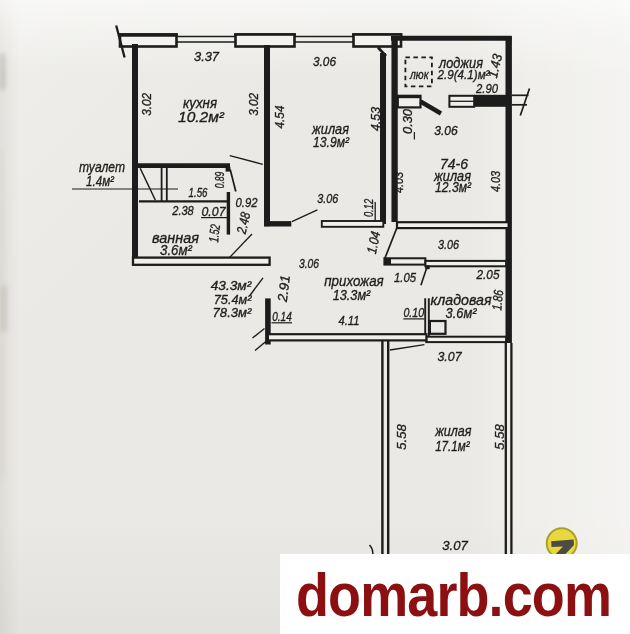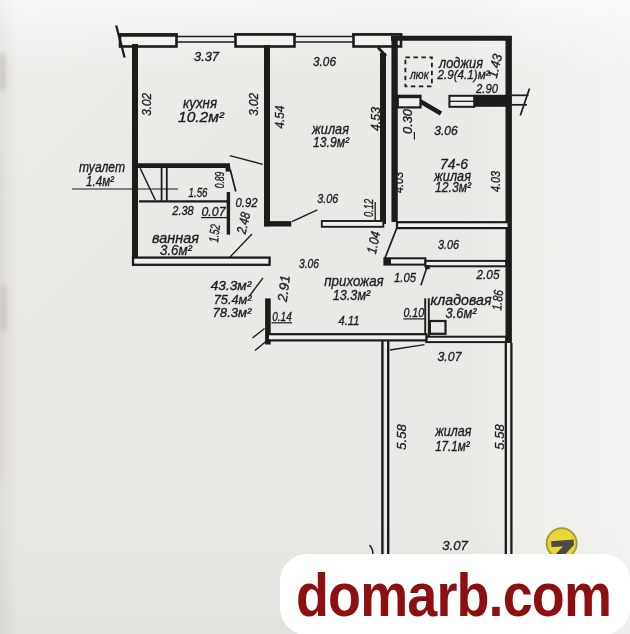--- a/index.html
+++ b/index.html
@@ -8,21 +8,21 @@
     font-family:"Liberation Sans",sans-serif;}
   #paper{position:absolute;left:0;top:0;width:630px;height:634px;
     background:
       linear-gradient(180deg, rgba(255,255,255,.6) 0%, rgba(255,255,255,.3) 5%, rgba(255,255,255,0) 12%),
       linear-gradient(90deg, rgba(120,110,100,.10) 0%, rgba(255,255,255,0) 3%),
       linear-gradient(270deg, rgba(255,255,255,.45) 0%, rgba(255,255,255,.25) 17%, rgba(255,255,255,0) 26%),
       linear-gradient(135deg, rgba(255,255,255,.25) 0%, rgba(255,255,255,0) 30%),
       linear-gradient(180deg, rgba(0,0,0,0) 82%, rgba(90,85,78,.05) 100%),
       #eae9e5;}
   .smudge{position:absolute;filter:blur(2.5px);}
-  #banner{position:absolute;left:280px;top:553.5px;width:350px;height:81px;background:#ffffff;border-radius:27px;}
+  #banner{position:absolute;left:280px;top:553.5px;width:350px;height:81px;background:#ffffff;}
   #banner span{position:absolute;left:16px;top:5px;color:#8c1011;font-weight:bold;
     font-size:62px;letter-spacing:-1px;font-family:"Liberation Sans",sans-serif;display:inline-block;transform:scaleX(.87);transform-origin:0 0;white-space:nowrap;}
   svg{position:absolute;left:0;top:0;}
   text{fill:#1e1e1e;stroke:#1e1e1e;stroke-width:.35;font-family:"Liberation Sans",sans-serif;font-style:italic;}
   .dim{font-size:13.5px;}
   .rm{font-size:15px;}
 </style>
 </head>
 <body>
 <div id="stage">

